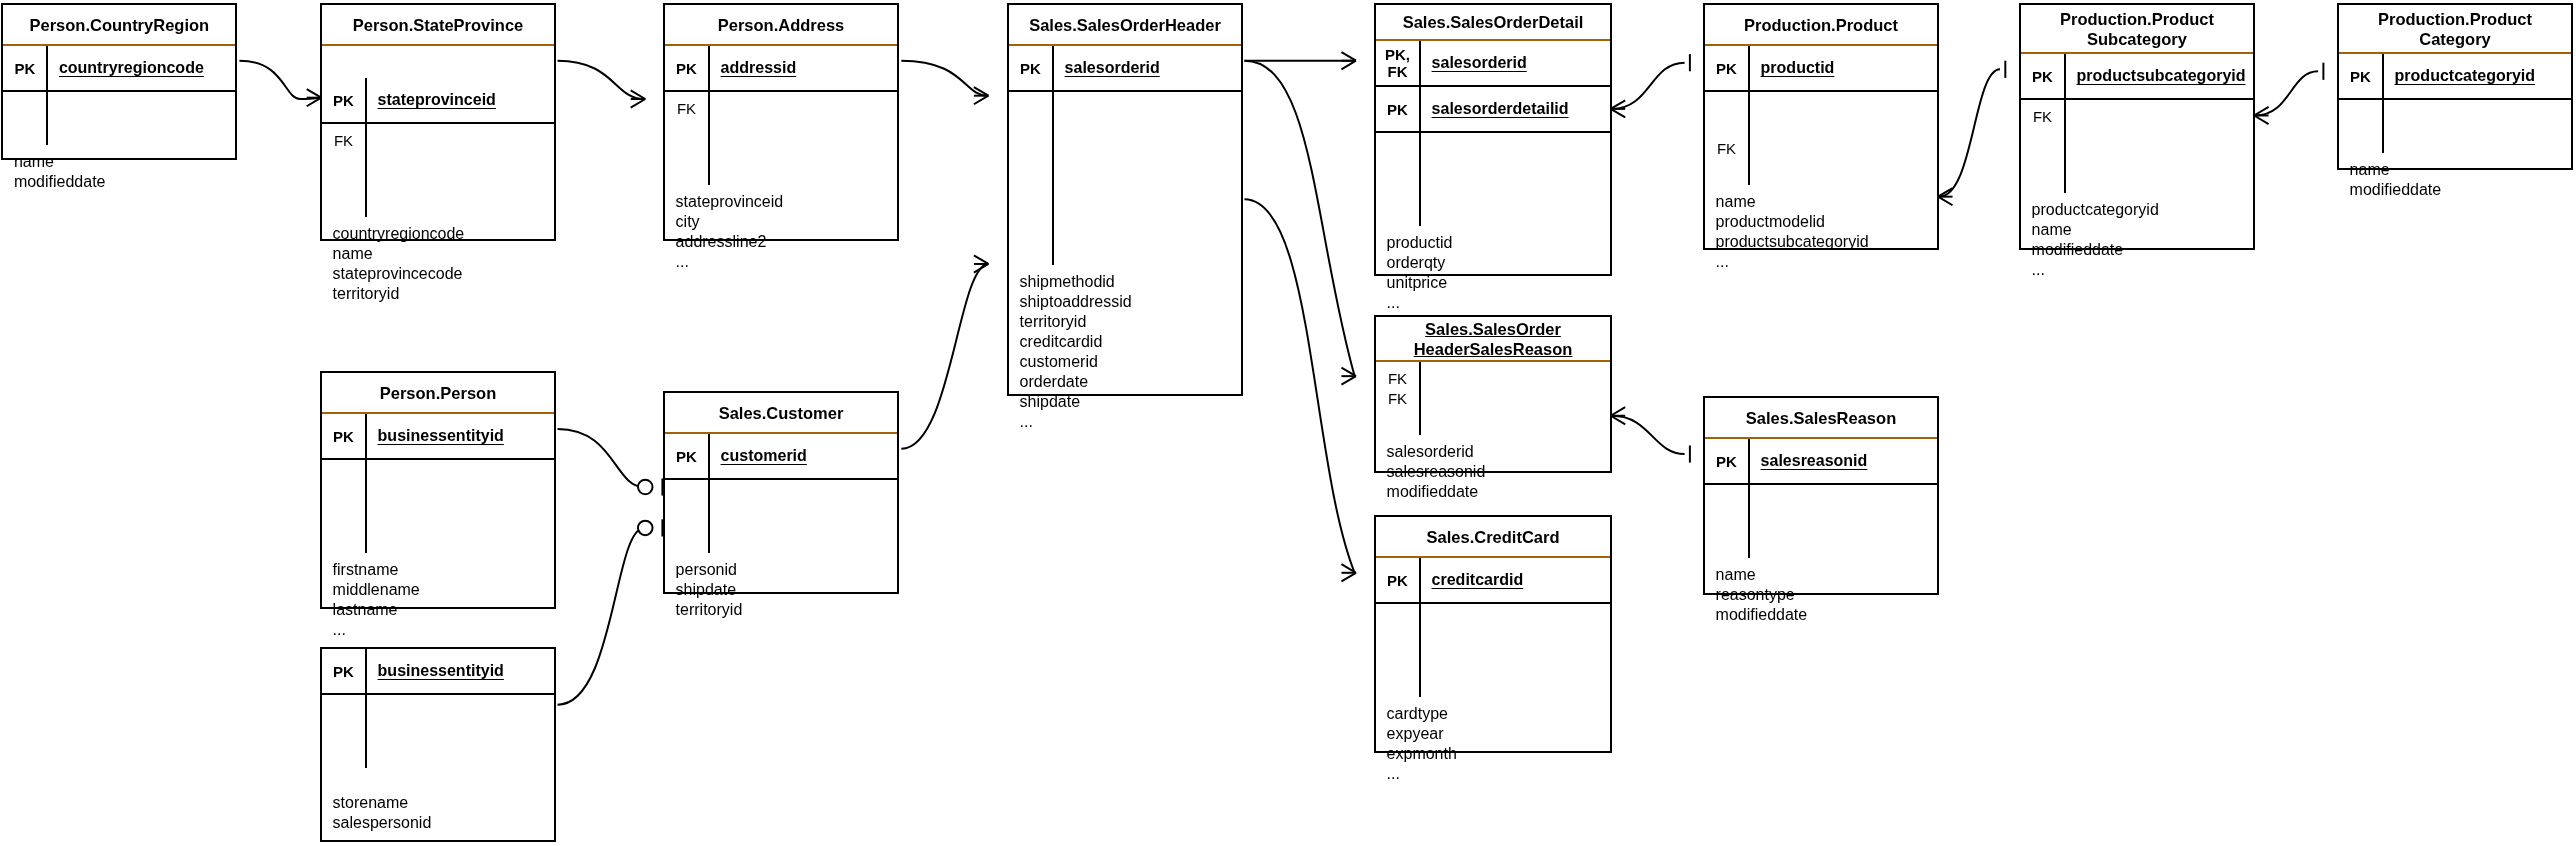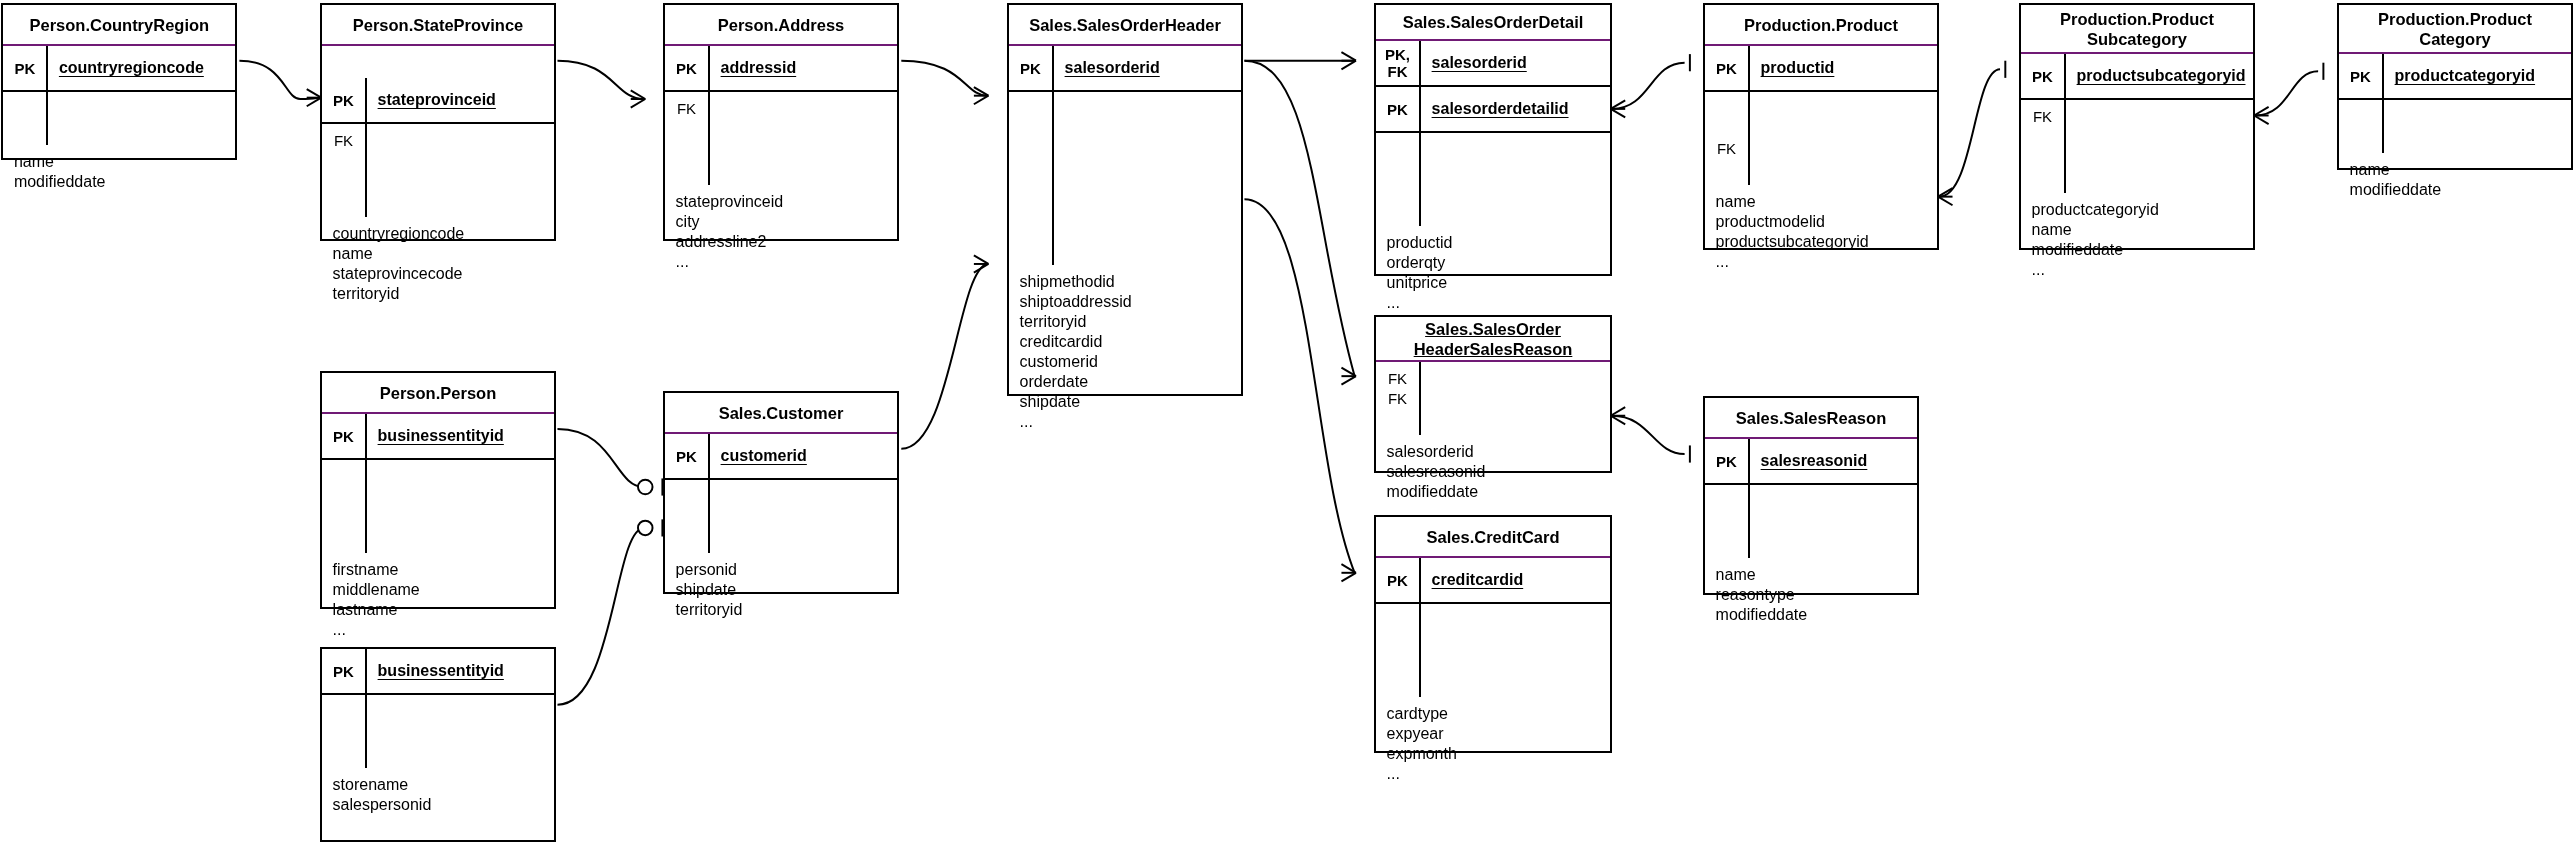--- a/index.html
+++ b/index.html
@@ -27,21 +27,21 @@
   .entity {
     position: absolute;
     box-sizing: border-box;
     border: 2px solid #000000;
     background: #ffffff;
     display: flex;
     flex-direction: column;
   }
   .entity-title {
     box-sizing: border-box;
-    border-bottom: 2px solid #701a75;
+    border-bottom: 2px solid #a16207;
     font-weight: bold;
     font-size: 16.5px;
     line-height: 20px;
     text-align: center;
     color: #000000;
     display: flex;
     align-items: center;
     justify-content: center;
     padding: 2.6px 4px;
     white-space: pre-line;
@@ -107,21 +107,21 @@
     display: flex;
     flex-direction: column;
     justify-content: space-around;
     align-items: center;
     padding: 6.6px 0;
   }
   .body-names {
     flex: 1 1 auto;
     display: flex;
     flex-direction: column;
-    justify-content: flex-start;
+    justify-content: flex-end;
     padding: 6.6px 0;
   }
   .body-key span {
     font-size: 15px;
     line-height: 20px;
     color: #000000;
     text-align: center;
   }
   .body-names span {
     font-size: 16px;
@@ -516,21 +516,21 @@
             <span>&nbsp;</span>
           </div>
           <div class="body-names">
             <span>salesorderid</span>
             <span>salesreasonid</span>
             <span>modifieddate</span>
           </div>
         </div>
       </div>
     </div>
-    <div class="entity" style="left: 1703px; top: 396px; width: 216px; height: 199px;">
+    <div class="entity" style="left: 1703px; top: 396px; width: 236px; height: 199px;">
       <div class="entity-title" style="height: 41px; flex: 0 0 41px;">Sales.SalesReason</div>
       <div class="attr-groups">
         <div class="attr-group">
           <div class="attr-row" style="min-height: 44px;">
             <div class="key-cell">PK</div>
             <div class="attr-name pk-name">salesreasonid</div>
           </div>
         </div>
         <div class="attr-group last grow-body">
           <div class="body-key">

